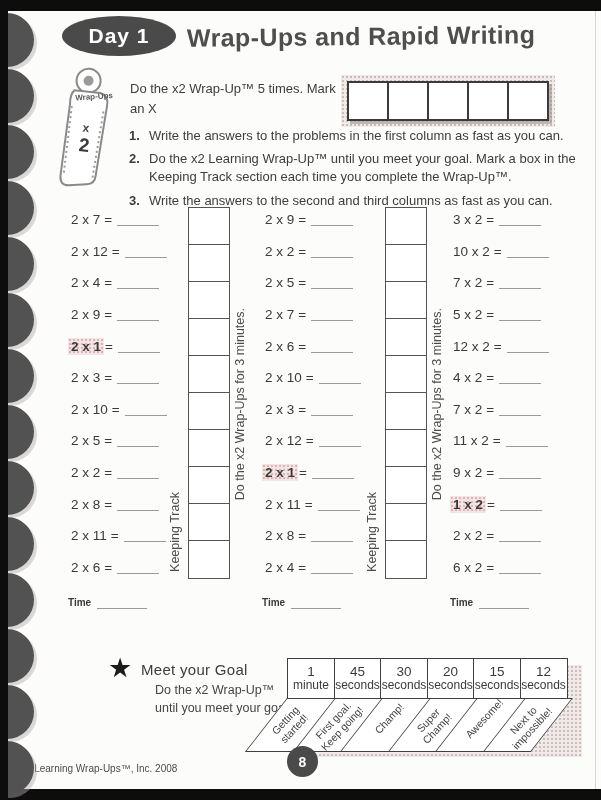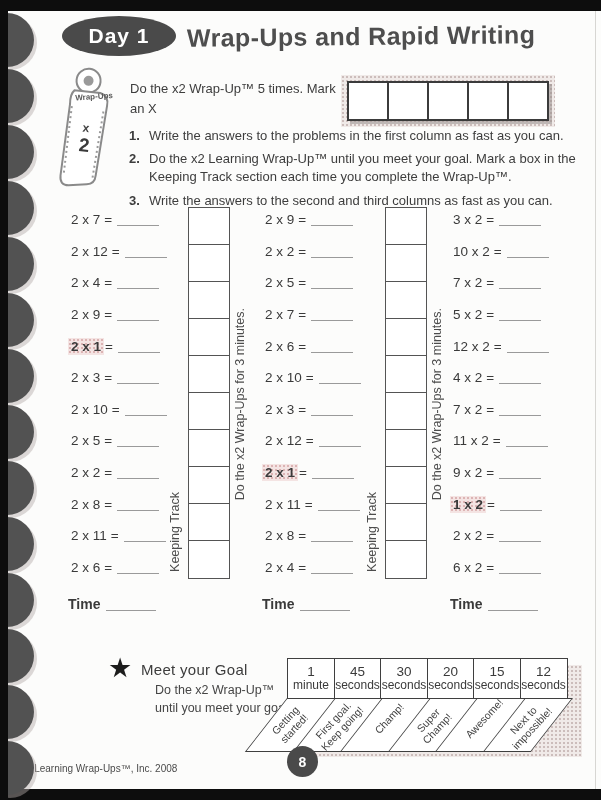--- a/index.html
+++ b/index.html
@@ -44,21 +44,21 @@
   .eq{margin-left:1px;}
   .blank{display:inline-block;width:42px;height:12px;border-bottom:1.5px solid #9a9a9a;margin-left:5px;}
   .track{position:absolute;top:7px;width:43px;}
   .track-0{left:188px;} .track-1{left:385px;}
   .tbox{width:40px;height:36.5px;border:1.5px solid #545454;background:#fff;margin-top:-1.5px;}
   .tbox:first-child{margin-top:0;}
   .vlabel{position:absolute;writing-mode:vertical-rl;transform:rotate(180deg);
           font-size:12.5px;color:#4c4c4c;white-space:nowrap;}
   .vlabel-left-0{left:168px;top:292px;} .vlabel-right-0{left:233px;top:108px;}
   .vlabel-left-1{left:365px;top:292px;} .vlabel-right-1{left:430px;top:108px;}
-  .time-row{position:absolute;top:396px;display:flex;align-items:center;font-size:14px;font-weight:800;color:#3a3a3a;}
+  .time-row{position:absolute;top:396px;display:flex;align-items:center;font-size:10px;font-weight:800;color:#3a3a3a;}
   .time-0{left:68px;} .time-1{left:262px;} .time-2{left:450px;}
   .time-blank{display:inline-block;width:50px;height:12px;border-bottom:1.5px solid #9a9a9a;margin-left:6px;}
   
   .banner{position:absolute;left:64px;top:628px;width:512px;height:21px;line-height:21px;
           text-align:center;font-size:13px;font-weight:700;color:#4a4a4a;letter-spacing:.2px;}
   
   .goal-star{position:absolute;left:108px;top:655px;font-size:27px;color:#1c1c1c;line-height:1;}
   .goal-heading{position:absolute;left:141px;top:661px;font-size:15px;font-weight:400;color:#3c3c3c;letter-spacing:.3px;}
   .goal-body{position:absolute;left:155px;top:681px;width:140px;font-size:12.5px;line-height:1.45;color:#454545;}
   .goal-shadow{position:absolute;left:294px;top:665px;width:288px;height:92px;}

